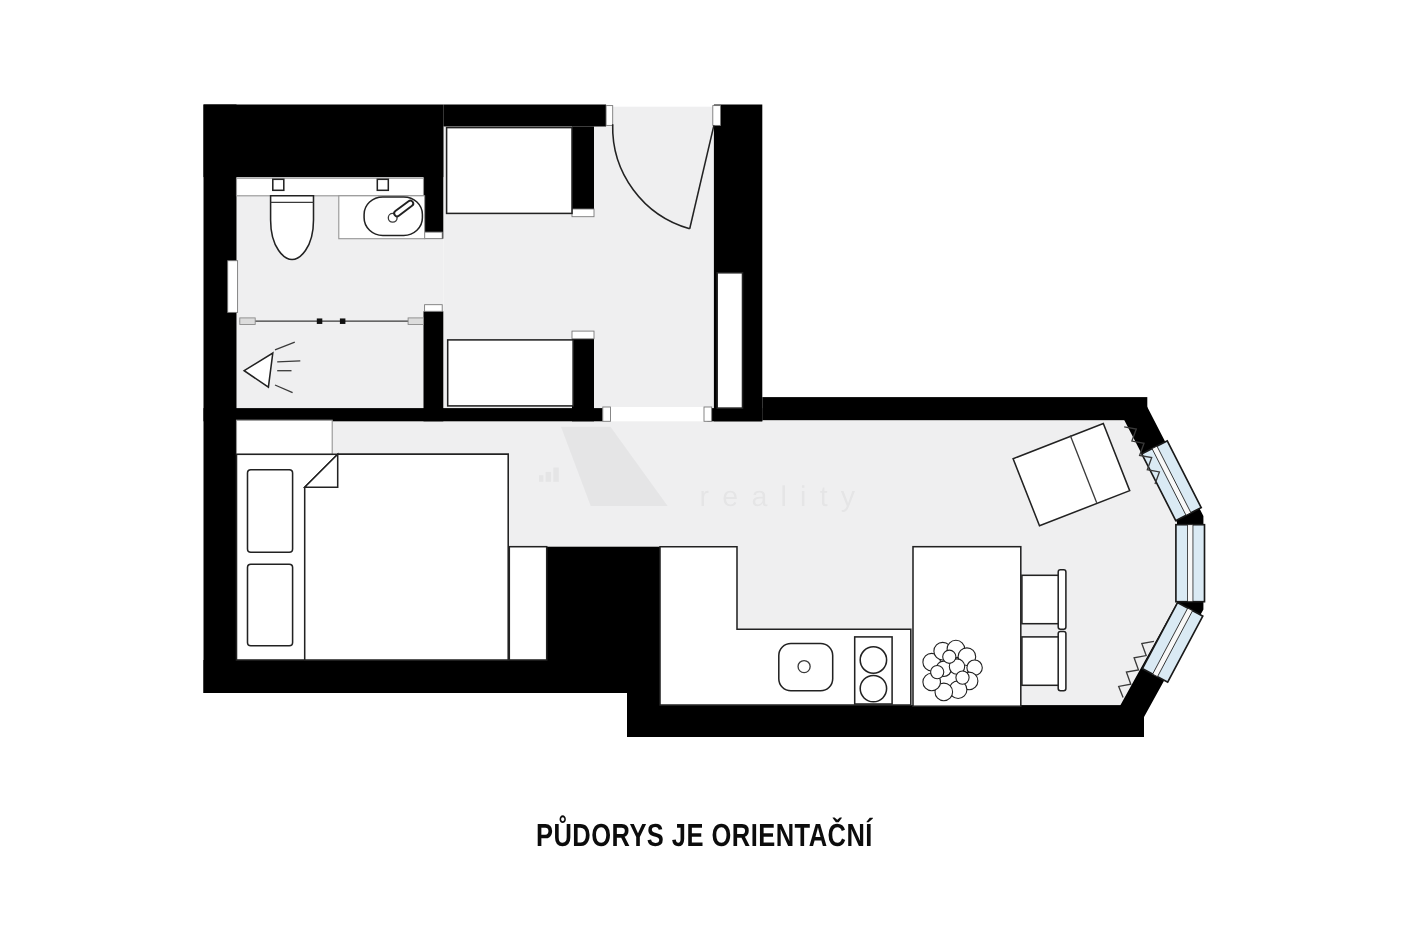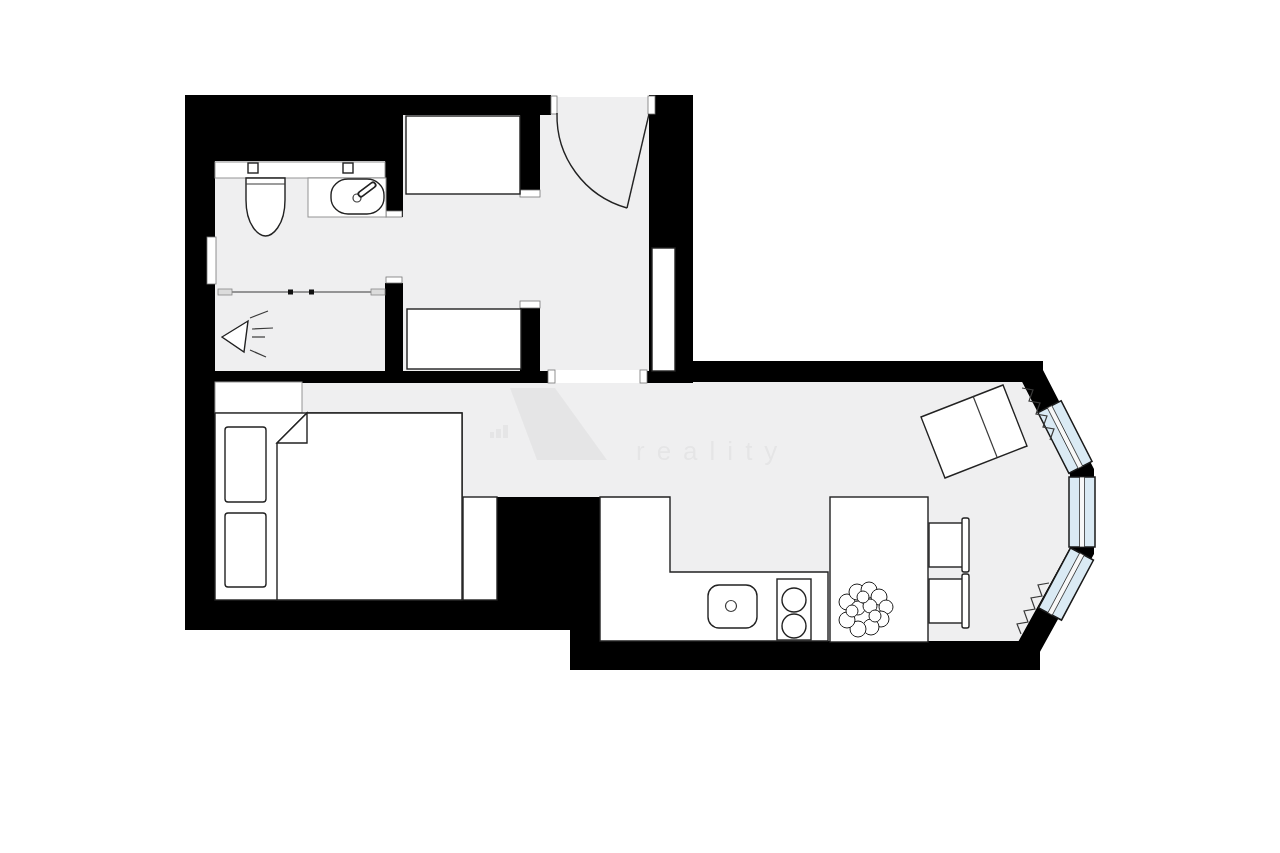--- a/index.html
+++ b/index.html
@@ -191,14 +191,17 @@
         <rect class="furn" x="962" y="574" width="7" height="54" rx="2"></rect>
       </g>
       <g>
         <polygon class="furn" points="921,417 1003,385 1027,446 945,478"></polygon>
         <line class="ln-thin" x1="973" y1="396" x2="997" y2="457"></line>
       </g>
     </g>
   </svg>
 
   <div class="wm-tagline">reality</div>
+  <div class="caption">
+    <span>PŮDORYS JE ORIENTAČNÍ</span>
+  </div>
 
 </div>
 
 </body></html>

